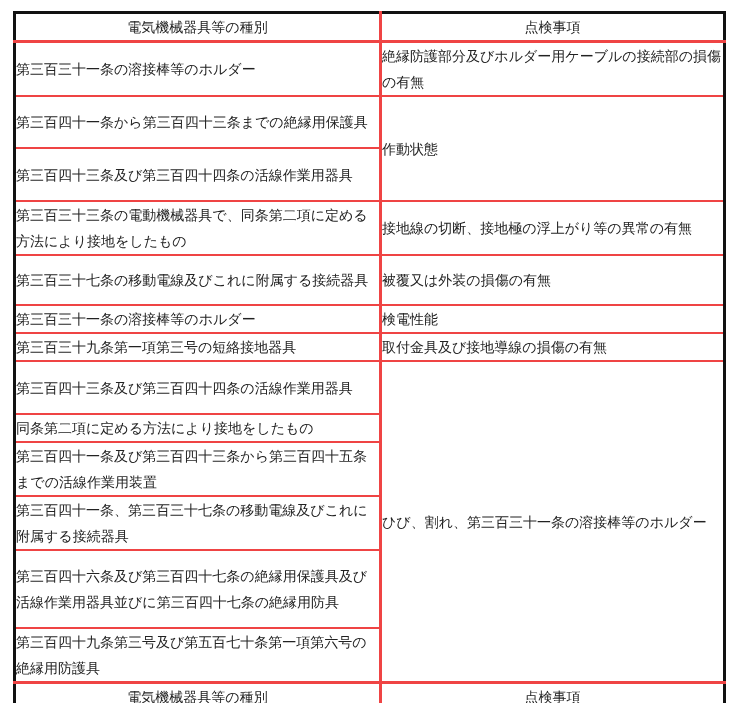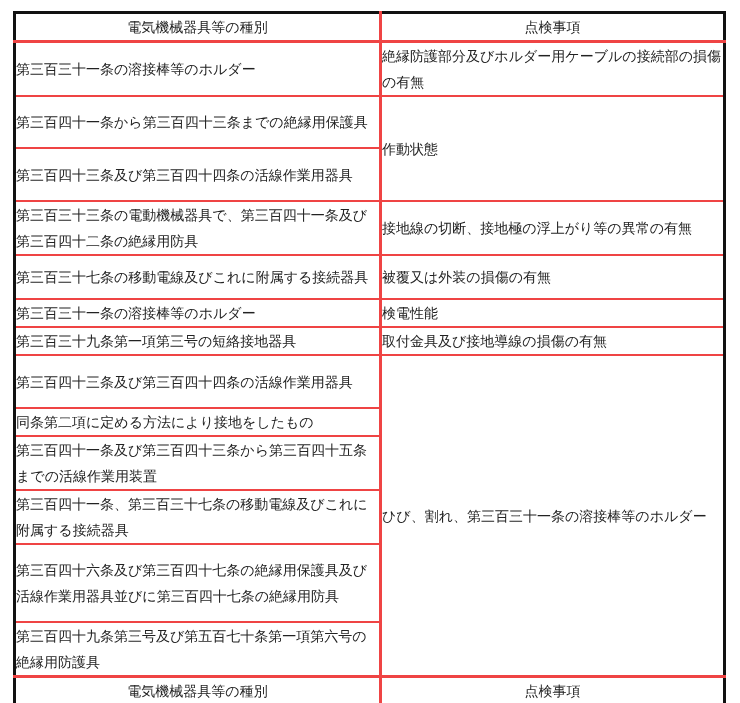--- a/index.html
+++ b/index.html
@@ -37,24 +37,24 @@
     <td>絶縁防護部分及びホルダー用ケーブルの接続部の損傷の有無</td>
   </tr>
   <tr style="height:52px">
     <td class="left">第三百四十一条から第三百四十三条までの絶縁用保護具</td>
     <td rowspan="2">作動状態</td>
   </tr>
   <tr style="height:53px">
     <td class="left">第三百四十三条及び第三百四十四条の活線作業用器具</td>
   </tr>
   <tr style="height:52px">
-    <td class="left">第三百三十三条の電動機械器具で、第三百四十一条及び第三百四十二条の絶縁用防具</td>
+    <td class="left">第三百三十三条の電動機械器具で、同条第二項に定める方法により接地をしたもの</td>
     <td>接地線の切断、接地極の浮上がり等の異常の有無</td>
   </tr>
-  <tr style="height:44px">
+  <tr style="height:50px">
     <td class="left">第三百三十七条の移動電線及びこれに附属する接続器具</td>
     <td>被覆又は外装の損傷の有無</td>
   </tr>
   <tr style="height:27px">
     <td class="left">第三百三十一条の溶接棒等のホルダー</td>
     <td>検電性能</td>
   </tr>
   <tr style="height:27px">
     <td class="left">第三百三十九条第一項第三号の短絡接地器具</td>
     <td>取付金具及び接地導線の損傷の有無</td>

